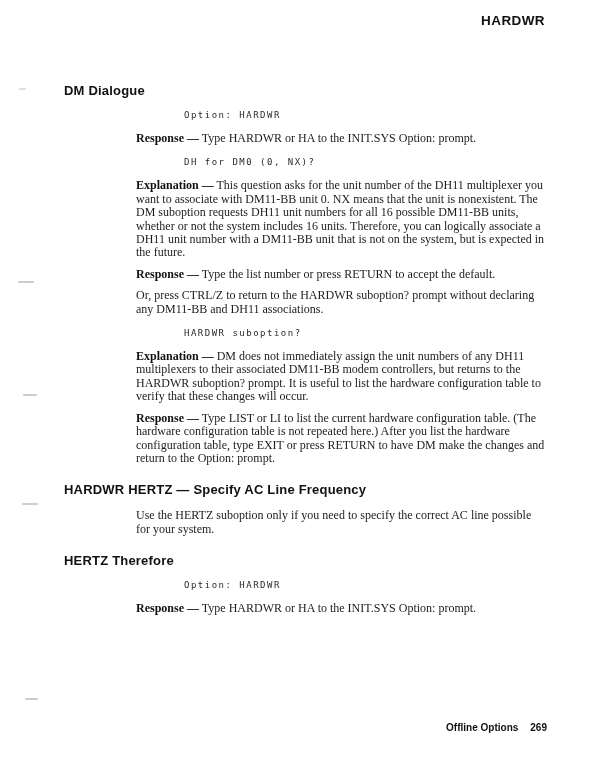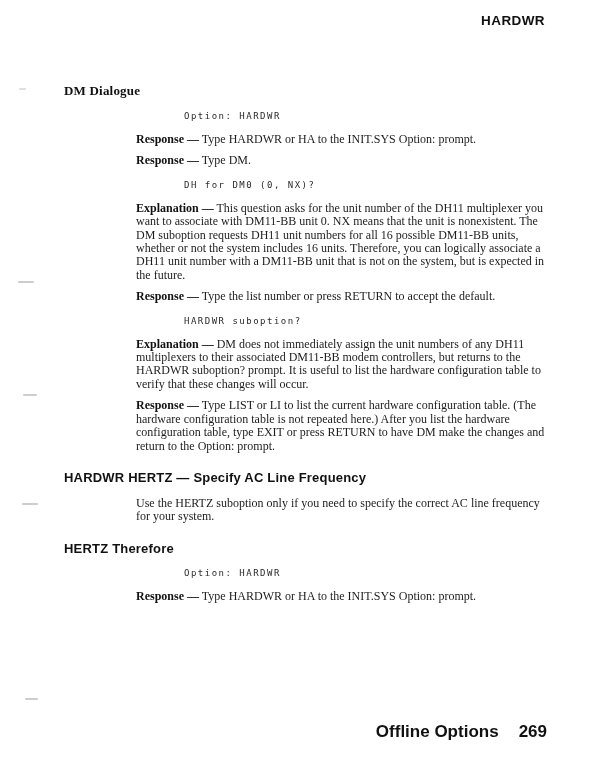--- a/index.html
+++ b/index.html
@@ -36,21 +36,20 @@
   .sec-heading {
     font-family: "Liberation Sans", sans-serif;
     font-weight: bold;
     font-size: 13px;
     letter-spacing: 0.2px;
     color: #111;
     margin: 17px 0 12px 0;
   }
   .sec-heading:first-child {
     margin-top: 0;
-    font-family: Liberation Serif, serif;
   }
   .para {
     margin: 8px 0 8px 72px;
     width: 411px;
     font-size: 12px;
     line-height: 13.4px;
     color: #1c1c1c;
   }
   .para strong {
     font-weight: bold;
@@ -64,24 +63,24 @@
     color: #2a2a2a;
     white-space: pre;
     padding-left: 48px;
   }
   .page-footer {
     position: absolute;
     top: 722px;
     right: 57px;
     display: flex;
     align-items: baseline;
-    gap: 20px;
+    gap: 12px;
     font-family: "Liberation Sans", sans-serif;
     font-weight: bold;
-    font-size: 17px;
+    font-size: 10px;
     color: #111;
   }
   .margin-mark {
     position: absolute;
     height: 2px;
     background: #b8b8b8;
     border-radius: 1px;
     opacity: 0.7;
   }
   .mark-1 { left: 19px; top: 88px;  width: 7px;  opacity: 0.45; }
@@ -100,29 +99,29 @@
   <div class="margin-mark mark-1"></div>
   <div class="margin-mark mark-2"></div>
   <div class="margin-mark mark-3"></div>
   <div class="margin-mark mark-4"></div>
   <div class="margin-mark mark-5"></div>
 
   <main class="doc-body">
       <h2 class="sec-heading">DM Dialogue</h2>
       <div class="mono">Option: HARDWR</div>
       <p class="para"><strong>Response —</strong> <span>Type HARDWR or HA to the INIT.SYS Option: prompt.</span></p>
-      <p class="para"><strong>Response —</strong> <span>Type DM.</span></p>
       <div class="mono">DH for DM0 (0, NX)?</div>
       <p class="para"><strong>Explanation —</strong> <span>This question asks for the unit number of the DH11 multiplexer you want to associate with DM11-BB unit 0. NX means that the unit is nonexistent. The DM suboption requests DH11 unit numbers for all 16 possible DM11-BB units, whether or not the system includes 16 units. Therefore, you can logically associate a DH11 unit number with a DM11-BB unit that is not on the system, but is expected in the future.</span></p>
       <p class="para"><strong>Response —</strong> <span>Type the list number or press RETURN to accept the default.</span></p>
+      <p class="para">Or, press CTRL/Z to return to the HARDWR suboption? prompt without declaring any DM11-BB and DH11 associations.</p>
       <div class="mono">HARDWR suboption?</div>
       <p class="para"><strong>Explanation —</strong> <span>DM does not immediately assign the unit numbers of any DH11 multiplexers to their associated DM11-BB modem controllers, but returns to the HARDWR suboption? prompt. It is useful to list the hardware configuration table to verify that these changes will occur.</span></p>
       <p class="para"><strong>Response —</strong> <span>Type LIST or LI to list the current hardware configuration table. (The hardware configuration table is not repeated here.) After you list the hardware configuration table, type EXIT or press RETURN to have DM make the changes and return to the Option: prompt.</span></p>
       <h2 class="sec-heading">HARDWR HERTZ — Specify AC Line Frequency</h2>
-      <p class="para">Use the HERTZ suboption only if you need to specify the correct AC line frequency for your system.</p>
+      <p class="para">Use the HERTZ suboption only if you need to specify the correct AC line possible for your system.</p>
       <h2 class="sec-heading">HERTZ Therefore</h2>
       <div class="mono">Option: HARDWR</div>
       <p class="para"><strong>Response —</strong> <span>Type HARDWR or HA to the INIT.SYS Option: prompt.</span></p>
     </main>
 
   <div class="page-footer">
     <span>Offline Options</span>
     <span>269</span>
   </div>
 

